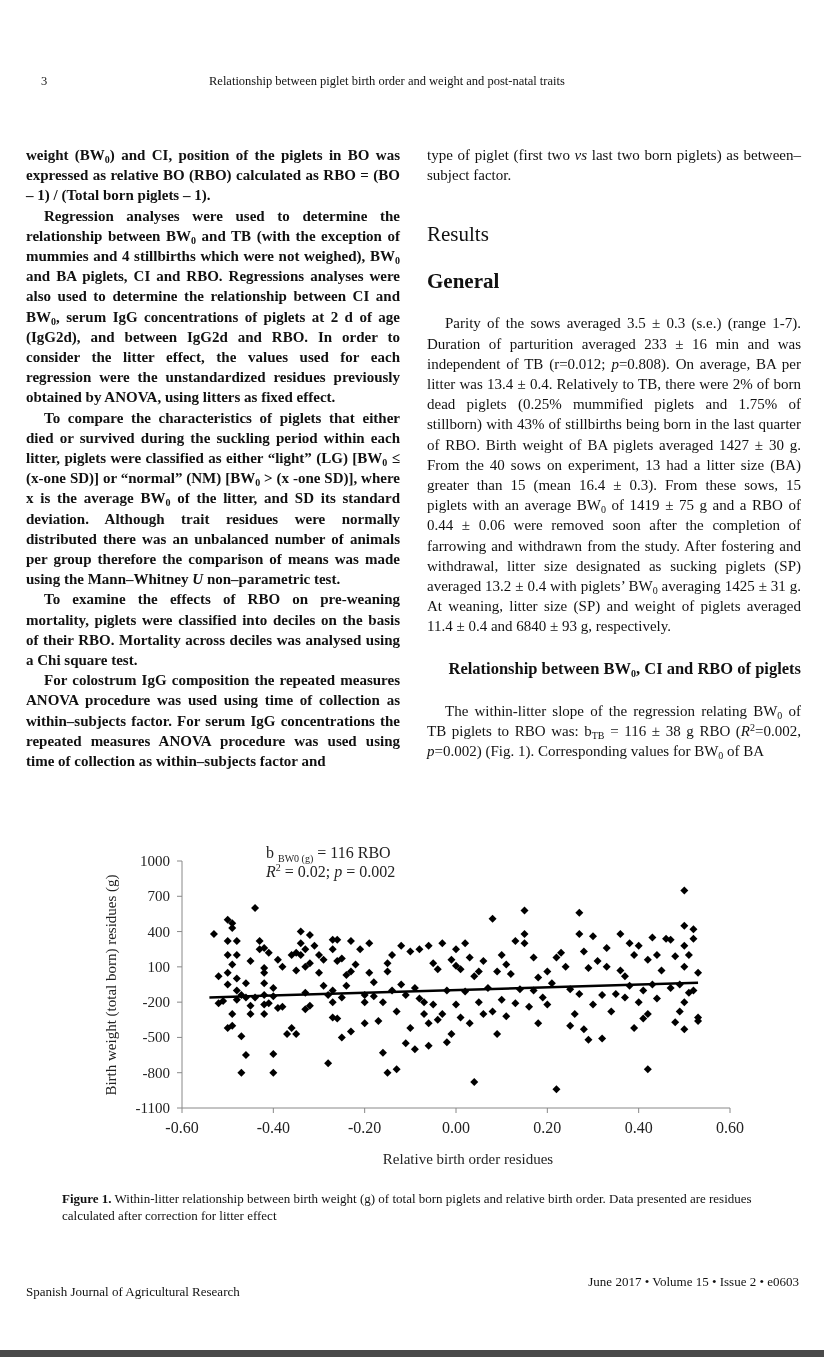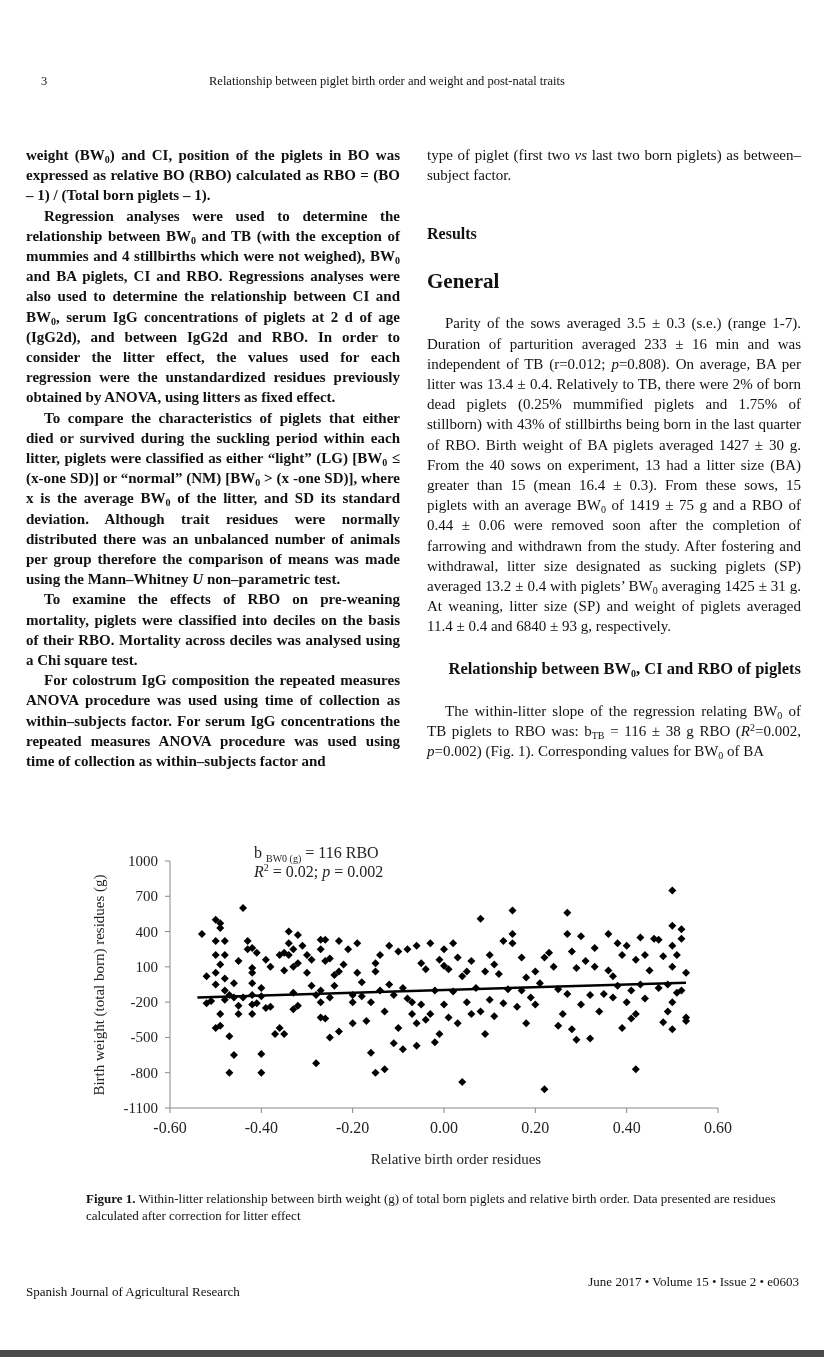--- a/index.html
+++ b/index.html
@@ -10,27 +10,27 @@
   .running-head { position: absolute; top: 74px; left: 0; width: 824px; height: 18px; font-size: 12.5px; }
   .page-num { position: absolute; left: 41px; top: 0; }
   .run-title { position: absolute; left: 209px; top: 0; }
   .col { position: absolute; top: 145px; width: 374px; font-size: 15px; line-height: 20.2px; text-align: justify; }
   .col-left { left: 26px; font-weight: bold; }
   .col-right { left: 427px; }
   .col p { margin: 0; }
   .indent { text-indent: 18px; }
   sub.s { font-size: 10px; vertical-align: -3px; line-height: 0; }
   sup.s { font-size: 10px; vertical-align: 5px; line-height: 0; }
-  .h-results { font-weight: bold; font-size: 16px; margin: 36px 0 0 0 !important; line-height: 26px; }
+  .h-results { font-weight: normal; font-size: 21px; margin: 36px 0 0 0 !important; line-height: 26px; }
   .h-general { font-weight: bold; font-size: 21px; margin: 24px 0 0 0 !important; line-height: 20px; }
   .h-rel { font-weight: bold; font-size: 16.5px; margin: 22px 0 0 0 !important; line-height: 20px; text-align: right; }
   .gap-24 { margin-top: 22px !important; }
-  .figure { position: absolute; left: 0; top: 830px; width: 732px; height: 345px; }
+  .figure { position: absolute; left: 12px; top: 830px; width: 732px; height: 345px; }
   .figure svg { position: absolute; left: 0; top: 0; }
-  .caption { position: absolute; left: 62px; top: 1190px; width: 720px; font-size: 13px; line-height: 17px; margin-left: 24px; }
+  .caption { position: absolute; left: 62px; top: 1190px; width: 720px; font-size: 13px; line-height: 17px; }
   .caption b { font-weight: bold; }
   .footer { position: absolute; top: 1274px; left: 0; width: 824px; font-size: 13px; }
   .footer-left { position: absolute; left: 26px; top: 10px; }
   .footer-right { position: absolute; right: 25px; top: 0; }
   .bottom-bar { position: absolute; left: 0; top: 1350px; width: 824px; height: 7px; background: #4a4a4a; }
 </style>
 </head>
 <body>
 
 <div class="running-head">

